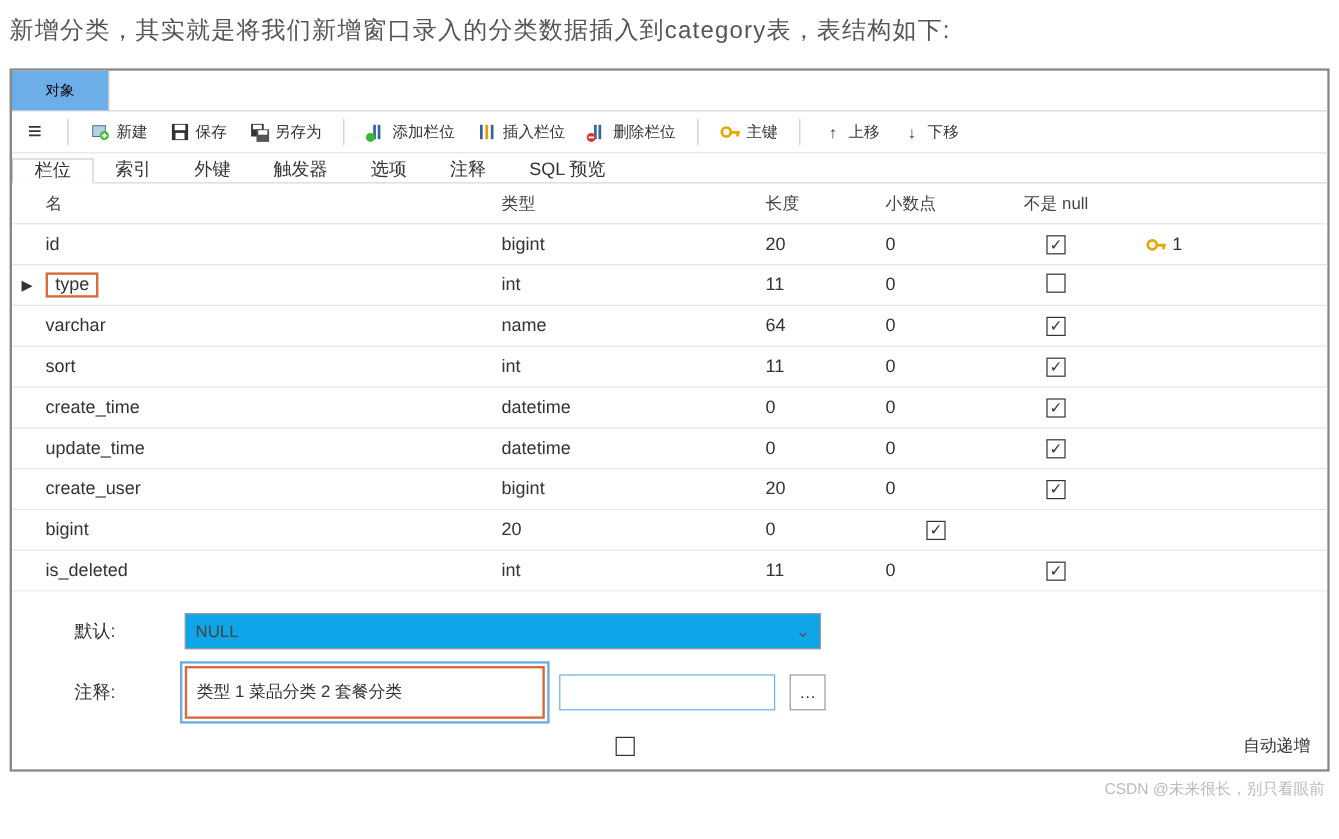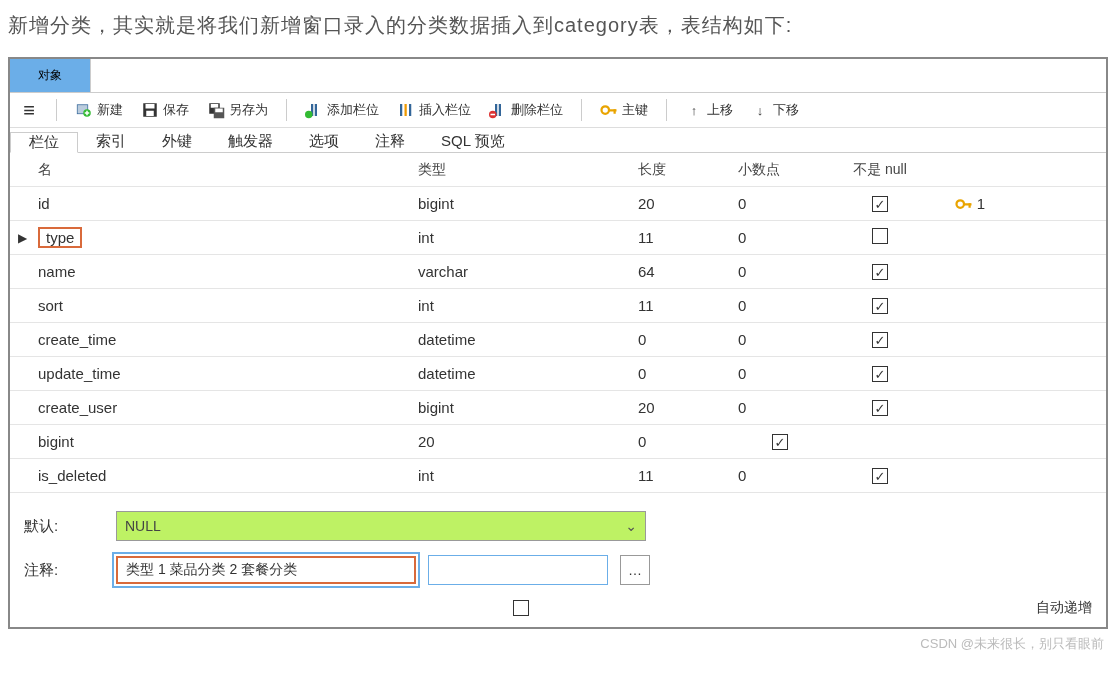--- a/index.html
+++ b/index.html
@@ -26,23 +26,23 @@
     .grid-header > div, .grid-row > div { padding: 6px 8px; }
     .grid-row { font-size: 15px; color: #333; }
     .row-marker { text-align: center; color: #333; font-size: 12px; }
     .cell-name.hl { outline: 2px solid #D96A3B; outline-offset: -2px; display: inline-block; padding: 2px 8px; }
     .chk { width: 16px; height: 16px; border: 1.5px solid #333; display: inline-flex; align-items: center; justify-content: center; margin: 0 auto; }
     .chk.checked::after { content: "✓"; font-size: 13px; line-height: 1; color: #333; }
     .key-cell { display: flex; align-items: center; gap: 4px; justify-content: center; }
     
     .props { padding: 18px 14px 10px 14px; background: #fff; }
     .prop-row { display: flex; align-items: center; margin-bottom: 14px; gap: 12px; }
-    .prop-label { width: 80px; font-size: 15px; }
-    .select-box { flex: 0 0 530px; height: 30px; border: 1px solid #999; background: #bef264; display: flex; align-items: center; justify-content: space-between; padding: 0 8px; color: #444; }
-    .comment-box { width: 300px; height: 28px; border: 2px solid #D96A3B; outline: 2px solid #6BAEE8; outline-offset: 2px; display: flex; align-items: center; padding: 0 8px; }
+    .prop-label { width: 80px; font-size: 15px; margin-left: 38px; }
+    .select-box { flex: 0 0 530px; height: 30px; border: 1px solid #999; background: #0ea5e9; display: flex; align-items: center; justify-content: space-between; padding: 0 8px; color: #444; }
+    .comment-box { width: 300px; height: 44px; border: 2px solid #D96A3B; outline: 2px solid #6BAEE8; outline-offset: 2px; display: flex; align-items: center; padding: 0 8px; }
     .extra-box { width: 180px; height: 30px; border: 1px solid #6BAEE8; }
     .dots-btn { width: 30px; height: 30px; border: 1px solid #999; display: flex; align-items: center; justify-content: center; cursor: pointer; }
     .ai-row { display: flex; align-items: center; gap: 18px; justify-content: flex-end; }
     
     .watermark { text-align: right; color: #bbb; font-size: 13px; padding: 6px 12px; }
     
     
     .ic { display: inline-flex; width: 18px; height: 18px; align-items: center; justify-content: center; }
     .ic-menu::before { content: "≡"; font-size: 20px; font-weight: bold; }
     .ic-new { position: relative; }
@@ -196,22 +196,22 @@
           <div class="row-marker">▶</div>
           <div><span class="cell-name hl">type</span></div>
           <div>int</div>
           <div>11</div>
           <div>0</div>
           <div style="text-align: center;"><span class="chk"></span></div>
           <div class="key-cell"></div>
         </div>
         <div class="grid-row">
           <div class="row-marker"></div>
+          <div>varchar</div>
           <div>name</div>
-          <div>varchar</div>
           <div>64</div>
           <div>0</div>
           <div style="text-align: center;"><span class="chk checked"></span></div>
           <div class="key-cell"></div>
         </div>
         <div class="grid-row">
           <div class="row-marker"></div>
           <div>sort</div>
           <div>int</div>
           <div>11</div>

